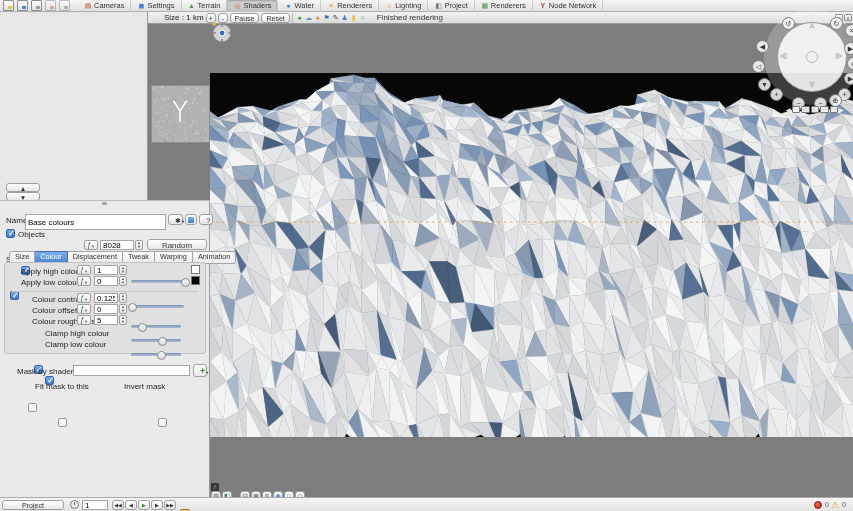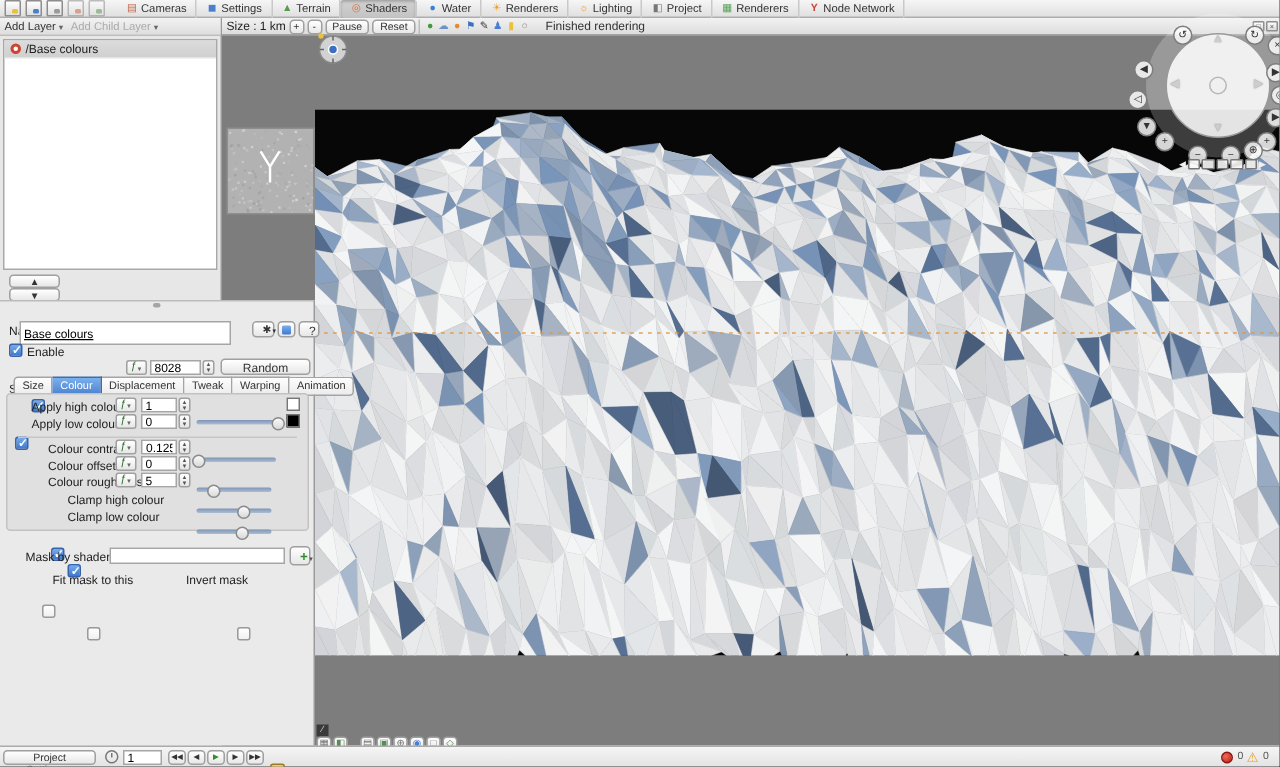--- a/index.html
+++ b/index.html
@@ -142,21 +142,21 @@
       </div>
     <div class="tab">
         <span class="ticon" style="color:#cc4433;font-weight:bold">Y</span>
         <span>Node Network</span>
       </div>
   </div>
 </div>
 
 <div id="preview-pane" class="r">
   <div id="preview-toolbar" class="r">
-    <span class="lbl" style="margin-left:3px">Size : 1 km</span>
+    <span class="lbl" style="margin-left:16px">Size : 1 km</span>
     <button class="btn tb-btn" style="width:10px;padding:0">+</button>
     <button class="btn tb-btn" style="width:10px;padding:0">-</button>
     <button class="btn tb-btn">Pause</button>
     <button class="btn tb-btn">Reset</button>
     <span class="sp"></span>
     <span class="pticon" style="color:#3f9a3f">●</span>
     <span class="pticon" style="color:#6b93c8">☁</span>
     <span class="pticon" style="color:#e8882a">●</span>
     <span class="pticon" style="color:#3b6fc0">⚑</span>
     <span class="pticon" style="color:#333">✎</span>
@@ -1869,51 +1869,35 @@
     <button class="btn pbtn" style="color:#777">▤</button>
     <button class="btn pbtn" style="color:#5a8a5a">▣</button>
     <button class="btn pbtn" style="color:#777">⊕</button>
     <button class="btn pbtn" style="color:#4a7fd0">◉</button>
     <button class="btn pbtn" style="color:#777">□</button>
     <button class="btn pbtn" style="color:#5a8a5a">◇</button>
   </div>
 </div>
 
 <div id="layers-pane" class="r">
-  <div id="layers-header" class="r">
-    <span class="mini-btn">
-        <span>Add Layer</span>
-        <span class="chev">▼</span>
-      </span>
-    <span class="mini-btn disabled">
-        <span>Add Child Layer</span>
-        <span class="chev">▼</span>
-      </span>
-  </div>
-  <div id="layers-list" class="r">
-    <div class="layer-row">
-      <span class="layer-dot"></span>
-      <span>/Base colours</span>
-    </div>
-  </div>
   <button class="btn move-btn r" style="left:6px;top:171px"><span>▲</span> <span>Move</span></button>
   <button class="btn move-btn r" style="left:6px;top:180px"><span>▼</span> <span>Move</span></button>
 </div>
 
 <div id="props-pane" class="r">
   <div id="splitter-dot" class="r"></div>
 
   <span class="lbl r" style="left:6px;top:15px">Name</span>
-  <input class="inp r" style="left: 13px; top: 13px; width: 141px; height: 16px; text-decoration: underline;" value="Base colours">
+  <input class="inp r" style="left: 25px; top: 13px; width: 141px; height: 16px;" value="Base colours">
   <button class="btn r" style="left:168px;top:13px;width:15px;height:11px;line-height:9px;font-size:7px"><span>✱</span><span style="font-size:4px">▼</span></button>
   <button class="btn r" style="left:185px;top:13px;width:12px;height:11px;padding:0"><span style="display:inline-block;width:6px;height:6px;background:linear-gradient(#7cb0ec,#3d79cf);border-radius:1px;margin-top:2px"></span></button>
   <button class="btn r" style="left:199px;top:13px;width:12px;height:11px;line-height:9px">?</button>
 
   <span class="cb checked r" style="left:6px;top:28px"></span>
-  <span class="lbl r" style="left:18px;top:29px">Enable</span>
+  <span class="lbl r" style="left:18px;top:29px">Objects</span>
 
   <span class="lbl r" style="left:6px;top:54px">Seed</span>
   <div class="fx r" style="left:84px;top:39px">ƒ<small>▼</small></div>
   <input class="inp r" style="left: 100px; top: 39px; width: 34px; height: 10px;" value="8028">
   <div class="stepper r" style="left:135px;top:39px">
       <div>▲</div>
       <div>▼</div>
     </div>
   <button class="btn r" style="left:147px;top:38px;width:60px;height:11px;line-height:9px">Random Seed</button>
 

